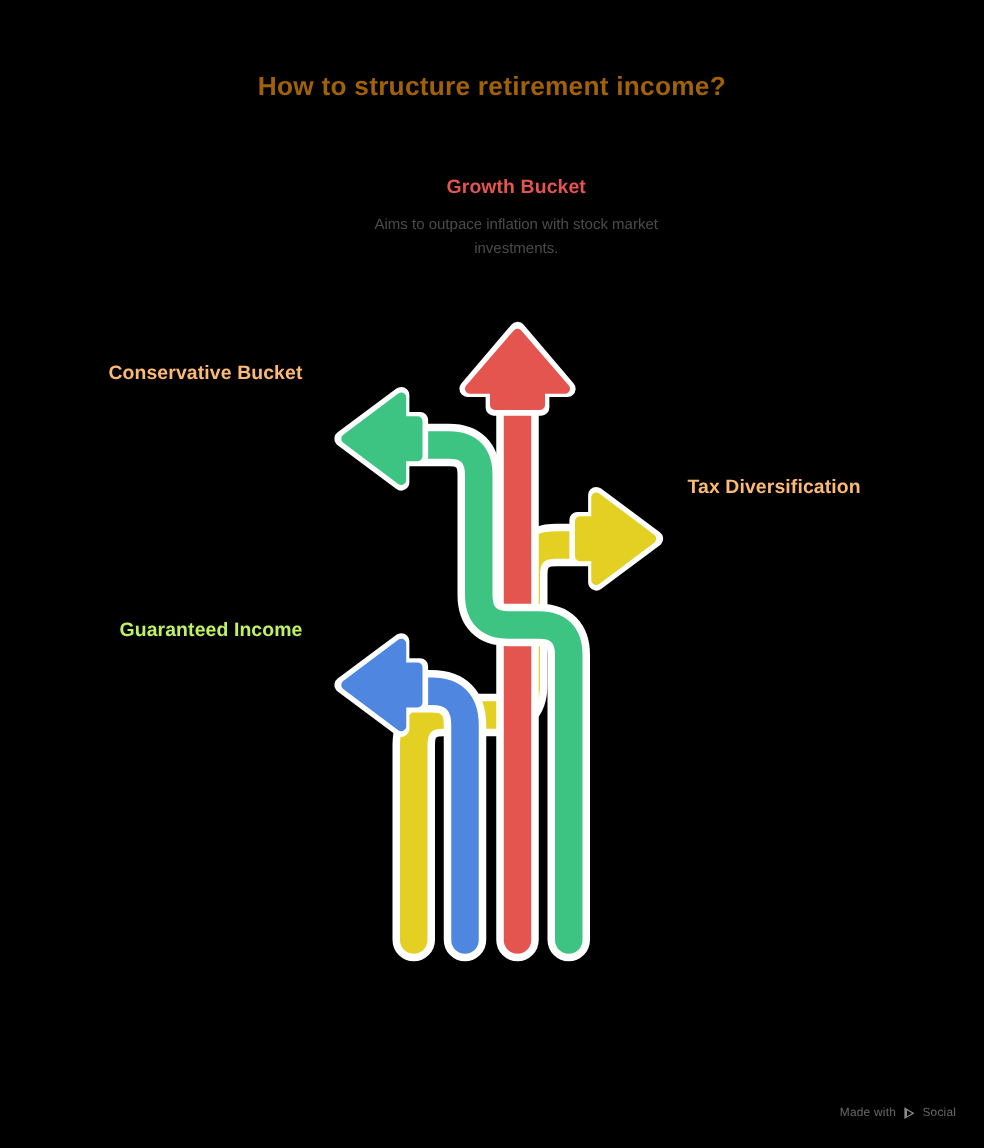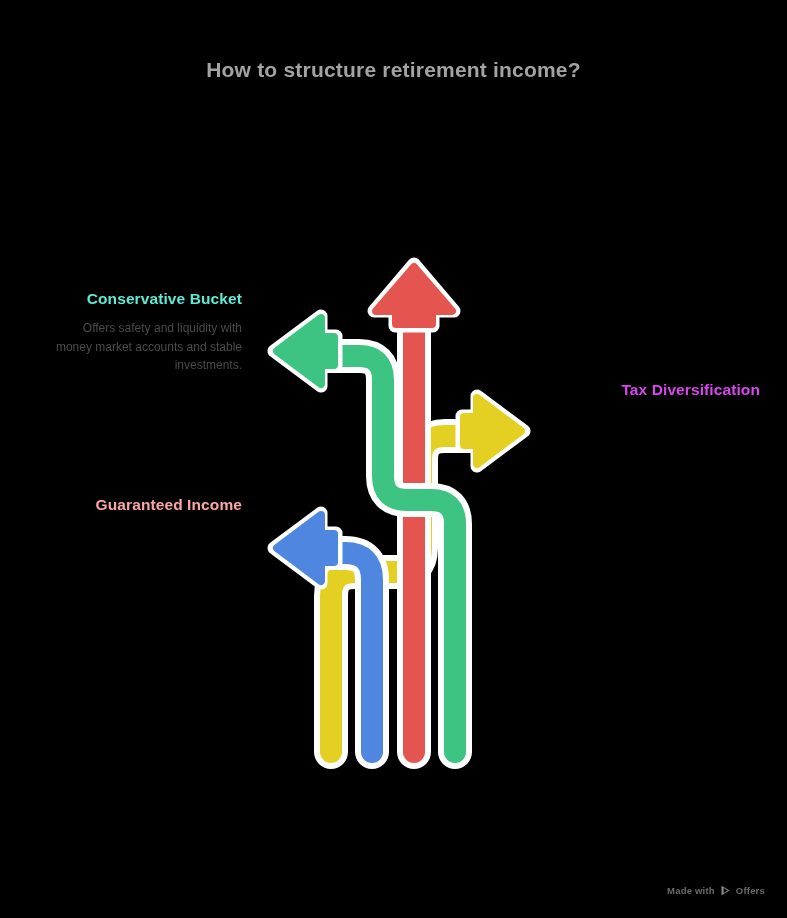--- a/index.html
+++ b/index.html
@@ -17,21 +17,21 @@
     background: #000000;
   }
   #title {
     position: absolute;
     left: 0;
     top: 58px;
     width: 787px;
     text-align: center;
     font-size: 21px;
     font-weight: bold;
-    color: #a3a3a3;
+    color: #a16207;
     letter-spacing: 0.2px;
   }
   .node { position: absolute; }
   .node-title {
     font-size: 15.5px;
     font-weight: bold;
     line-height: 1.35;
     letter-spacing: 0.1px;
   }
   .node-desc {
@@ -46,51 +46,51 @@
     text-align: center;
   }
   #node-growth .node-title { color: #E45550; }
   #node-growth .node-desc { width: 232px; margin-left: auto; margin-right: auto; }
 
   
   #node-conservative {
     left: 48px; top: 289px; width: 194px;
     text-align: right;
   }
-  #node-conservative .node-title { color: #5eead4; }
+  #node-conservative .node-title { color: #fdba74; }
 
   
   #node-tax {
     left: 550px; top: 380px; width: 210px;
     text-align: left;
   }
-  #node-tax .node-title { color: #d946ef; text-align: right; }
+  #node-tax .node-title { color: #fdba74; }
 
   
   #node-guaranteed {
     left: 48px; top: 495px; width: 194px;
     text-align: right;
   }
-  #node-guaranteed .node-title { color: #fca5a5; }
+  #node-guaranteed .node-title { color: #bef264; }
 
   #arrows {
     position: absolute;
     left: 0; top: 0;
     width: 787px; height: 918px;
   }
 
   #footer {
     position: absolute;
     right: 22px;
     bottom: 22px;
     display: flex;
     align-items: center;
     gap: 5px;
     font-size: 9.5px;
-    font-weight: bold;
+    font-weight: normal;
     color: #6a6a6a;
     letter-spacing: 0.2px;
   }
   #footer .napkin-mark {
     display: inline-flex;
     align-items: center;
   }
 </style>
 </head>
 <body>
@@ -165,38 +165,41 @@
                Q 383 500 383 476
                L 383 380
                Q 383 356 359 356
                L 310 356" fill="none" stroke="#3DC483" stroke-width="22" stroke-linecap="round"></path>
 
       <path d="M 321 316 L 274 351 L 321 386 L 321 366 L 336 366 L 336 336 L 321 336 Z" fill="#ffffff" stroke="#ffffff" stroke-width="13" stroke-linejoin="round" stroke-linecap="round"></path>
       <path d="M 321 318 L 277 351 L 321 384 L 321 365 L 334 365 L 334 337 L 321 337 Z" fill="#3DC483" stroke="#3DC483" stroke-width="8" stroke-linejoin="round" stroke-linecap="round"></path>
     </g>
   </svg>
 
+  <div class="node" id="node-growth">
+    <div class="node-title">Growth Bucket</div>
+    <div class="node-desc">Aims to outpace inflation with stock market investments.</div>
+  </div>
 
   <div class="node" id="node-conservative">
     <div class="node-title">Conservative Bucket</div>
-    <div class="node-desc">Offers safety and liquidity with money market accounts and stable investments.</div>
   </div>
 
   <div class="node" id="node-tax">
     <div class="node-title">Tax Diversification</div>
   </div>
 
   <div class="node" id="node-guaranteed">
     <div class="node-title">Guaranteed Income</div>
   </div>
 
   <div id="footer">
     <span>Made with</span>
     <span class="napkin-mark">
       <svg width="11" height="11" viewBox="0 0 11 11">
         <path d="M1.5 0.8 L9.6 5.5 L1.5 10.2 Z" fill="#8a8a8a"></path>
         <path d="M3.6 3.1 L3.6 7.9 L7.6 5.5 Z" fill="#000000"></path>
       </svg>
     </span>
-    <span>Offers</span>
+    <span>Social</span>
   </div>
 
 </div>
 
 </body></html>

